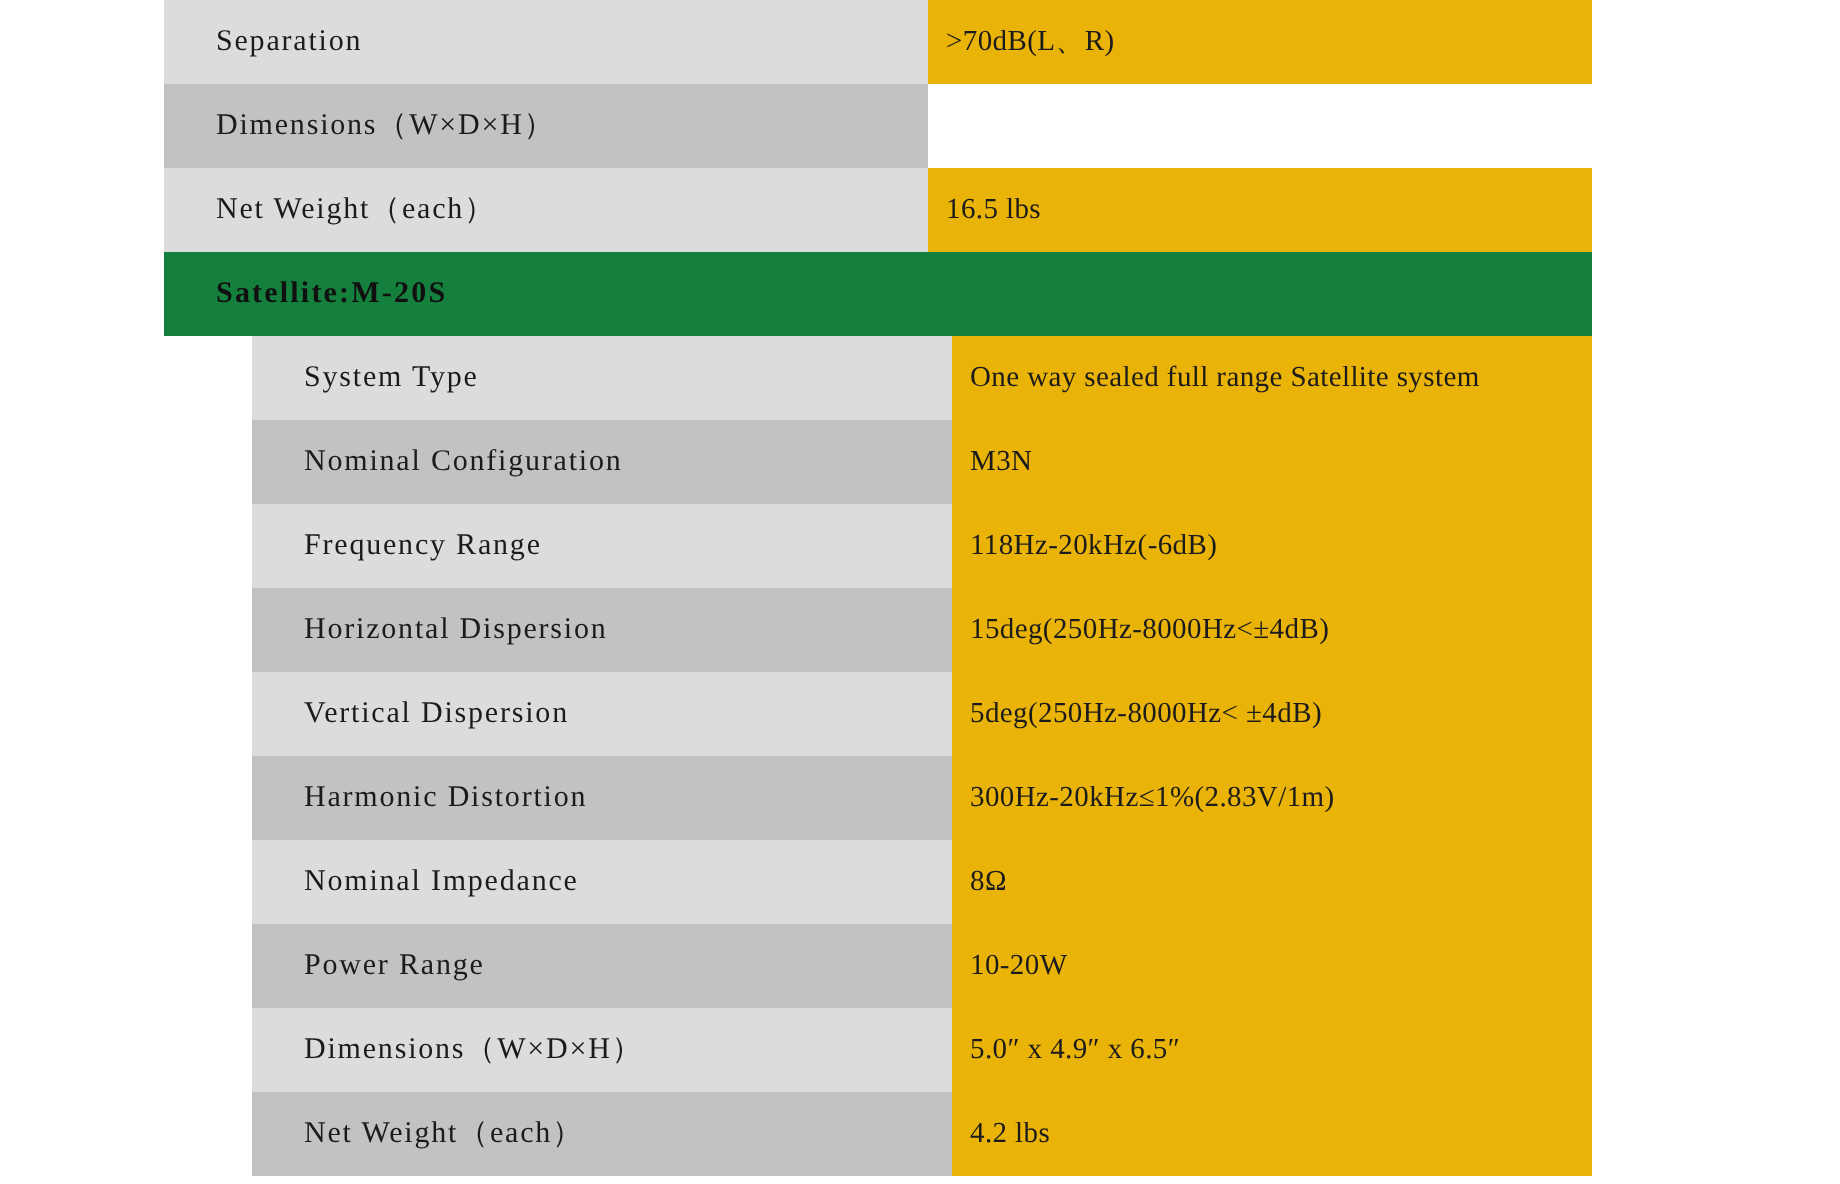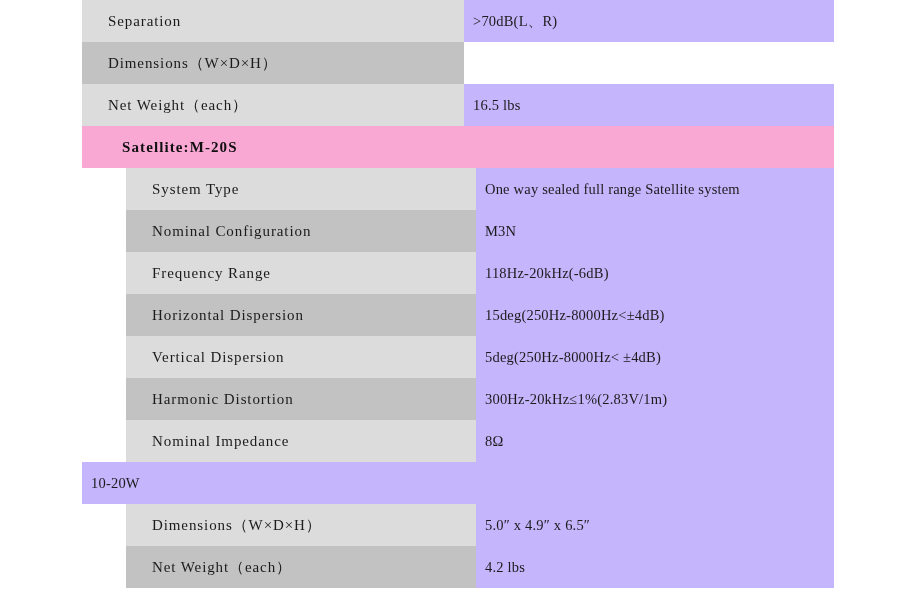--- a/index.html
+++ b/index.html
@@ -10,21 +10,21 @@
   body {
     width: 920px;
     height: 592px;
     background: #ffffff;
     font-family: "Liberation Serif", "DejaVu Serif", serif;
     overflow: hidden;
   }
 
   #page {
     position: relative;
-    width: 920px;
+    width: 796px;
     height: 592px;
     background: #ffffff;
     overflow: hidden;
   }
 
   
   .spec-table {
     position: absolute;
     left: 82px;
     top: 0px;
@@ -57,42 +57,42 @@
   }
 
   .cell-value {
     height: 42px;
     line-height: 42px;
     box-sizing: border-box;
     padding-left: 9px;
     font-size: 14.5px;
     letter-spacing: 0.2px;
     color: #1b1b1b;
-    background: #c4b5fd;
+    background: #eab308;
     white-space: nowrap;
     overflow: hidden;
     flex: 1 1 auto;
   }
 
   
   .shade-light .cell-label { background: #dcdcdc; }
   .shade-dark  .cell-label { background: #c2c2c2; }
 
   
   .section-top .cell-label   { flex-basis: 382px; }
   .section-main .cell-label  { flex-basis: 350px; margin-left: 44px; }
 
   
   .section-heading {
     width: 100%;
     height: 42px;
     line-height: 42px;
     box-sizing: border-box;
-    padding-left: 40px;
-    background: #f9a8d4;
+    padding-left: 26px;
+    background: #15803d;
     color: #101010;
     font-size: 15px;
     font-weight: bold;
     letter-spacing: 1.1px;
     white-space: nowrap;
     overflow: hidden;
   }
 </style>
 </head>
 <body>
@@ -151,20 +151,21 @@
         <div class="cell-label">Harmonic Distortion</div>
         <div class="cell-value">300Hz-20kHz≤1%(2.83V/1m)</div>
       </div>
 
       <div class="spec-row shade-light">
         <div class="cell-label">Nominal Impedance</div>
         <div class="cell-value">8Ω</div>
       </div>
 
       <div class="spec-row shade-dark">
+        <div class="cell-label">Power Range</div>
         <div class="cell-value">10-20W</div>
       </div>
 
       <div class="spec-row shade-light">
         <div class="cell-label">Dimensions（W×D×H）</div>
         <div class="cell-value">5.0″ x 4.9″ x 6.5″</div>
       </div>
 
       <div class="spec-row shade-dark">
         <div class="cell-label">Net Weight（each）</div>

